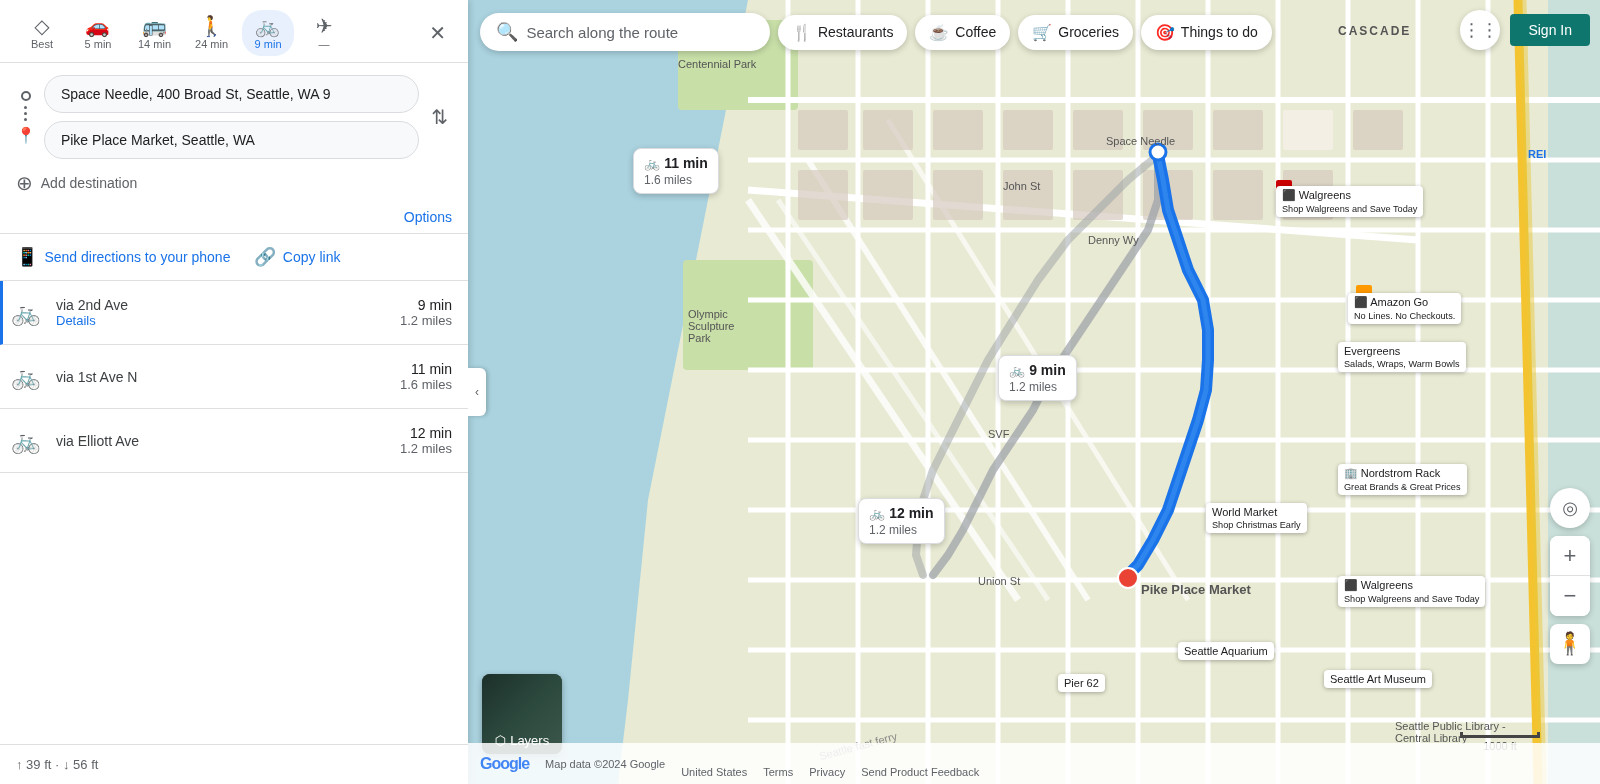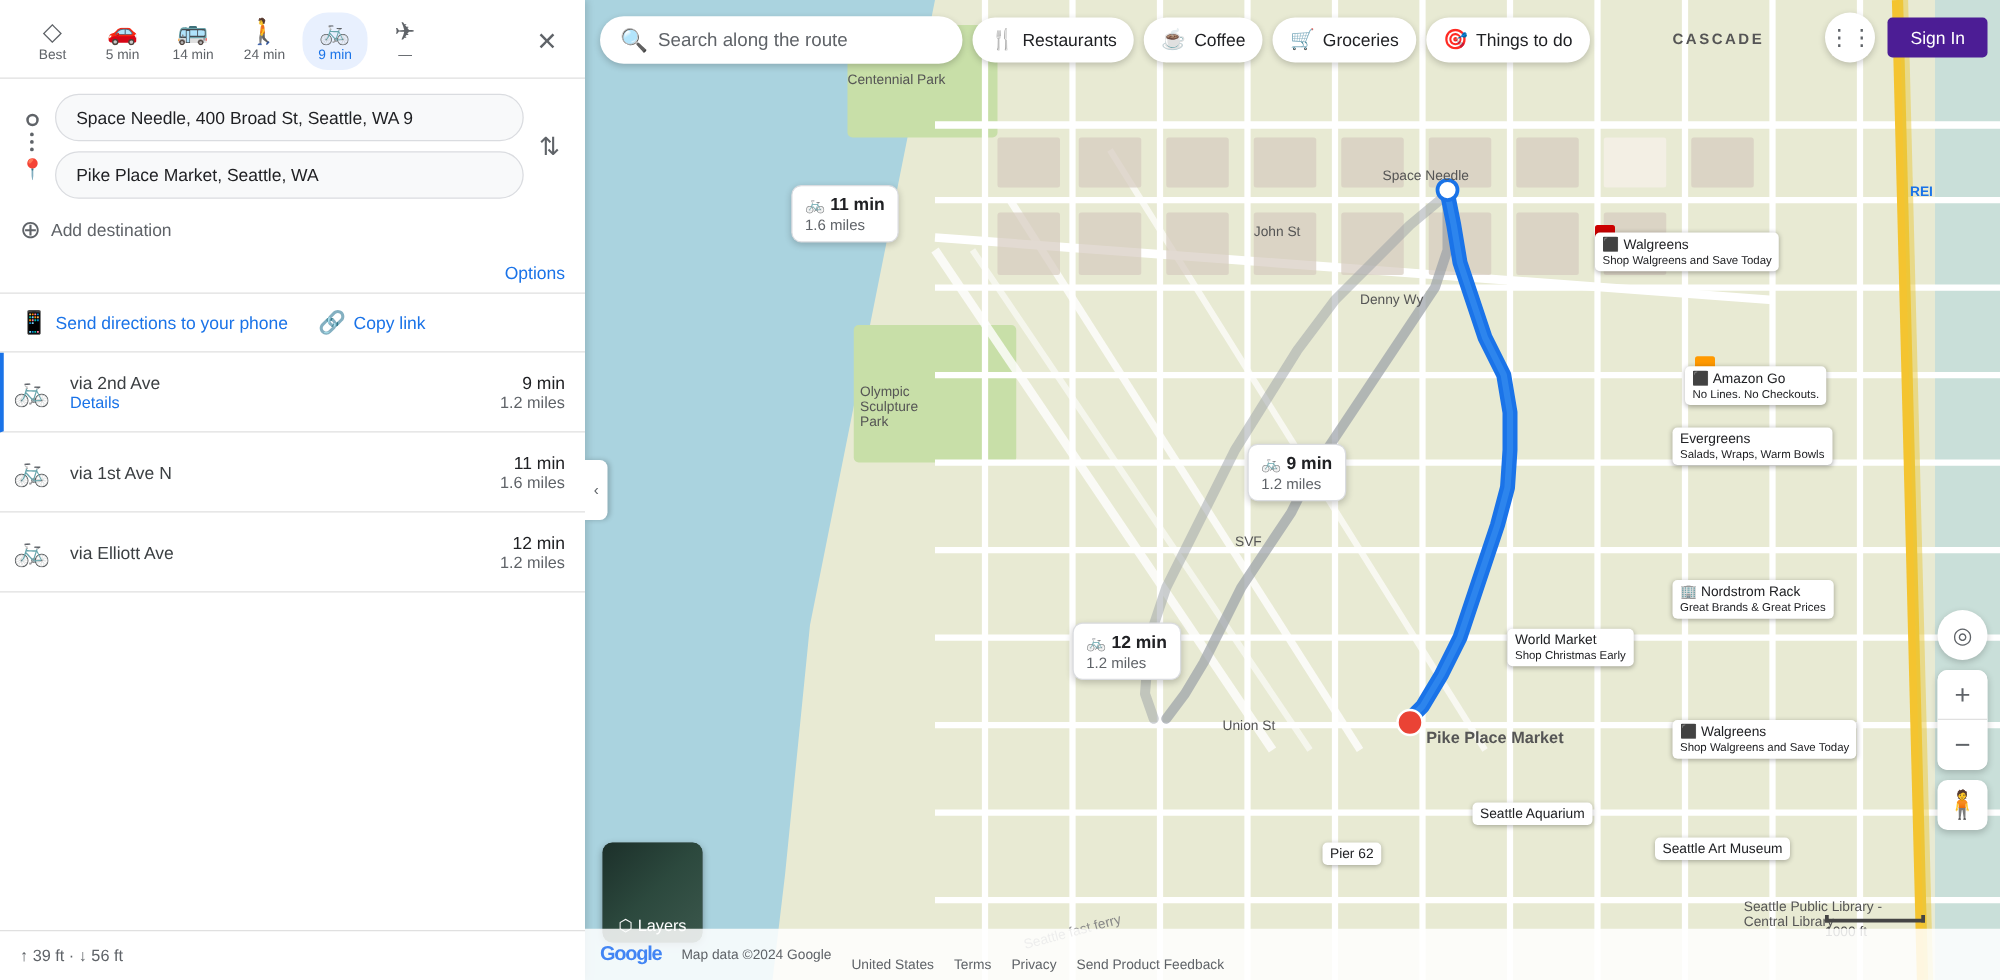--- a/index.html
+++ b/index.html
@@ -231,21 +231,21 @@
       width: 40px; height: 40px;
       background: #fff;
       border-radius: 50%;
       display: flex; align-items: center; justify-content: center;
       box-shadow: 0 2px 6px rgba(0,0,0,0.2);
       cursor: pointer;
       font-size: 18px;
       color: #5f6368;
     }
     .sign-in-btn {
-      background: #4c1d95;
+      background: #0f766e;
       color: #fff;
       border: none;
       border-radius: 4px;
       padding: 8px 18px;
       font-size: 14px;
       font-weight: 500;
       cursor: pointer;
     }
 
     
@@ -724,21 +724,21 @@
     </div>
     <div class="zoom-controls">
       <div class="zoom-btn">+</div>
       <div class="zoom-btn">−</div>
     </div>
     <div class="pegman-btn">
       <span>🧍</span>
     </div>
   </div>
 
-  <div style="position:absolute; bottom:32px; right:60px; display:flex; flex-direction:column; align-items:flex-start; gap:2px; z-index:20;">
+  <div style="position:absolute; bottom:32px; right:60px; display:flex; flex-direction:column; align-items:center; gap:2px; z-index:20;">
     <div style="display:flex;align-items:center;gap:4px;">
       <div style="width:80px; border-bottom: 3px solid #444; border-left: 3px solid #444; border-right: 3px solid #444; height:6px;"></div>
     </div>
     <span style="font-size:11px;color:#444;">1000 ft</span>
   </div>
 
   <div class="map-bottom-bar">
     <span class="google-logo">Google</span>
     <span>Map data ©2024 Google</span>
     <span class="bottom-link">United States</span>

